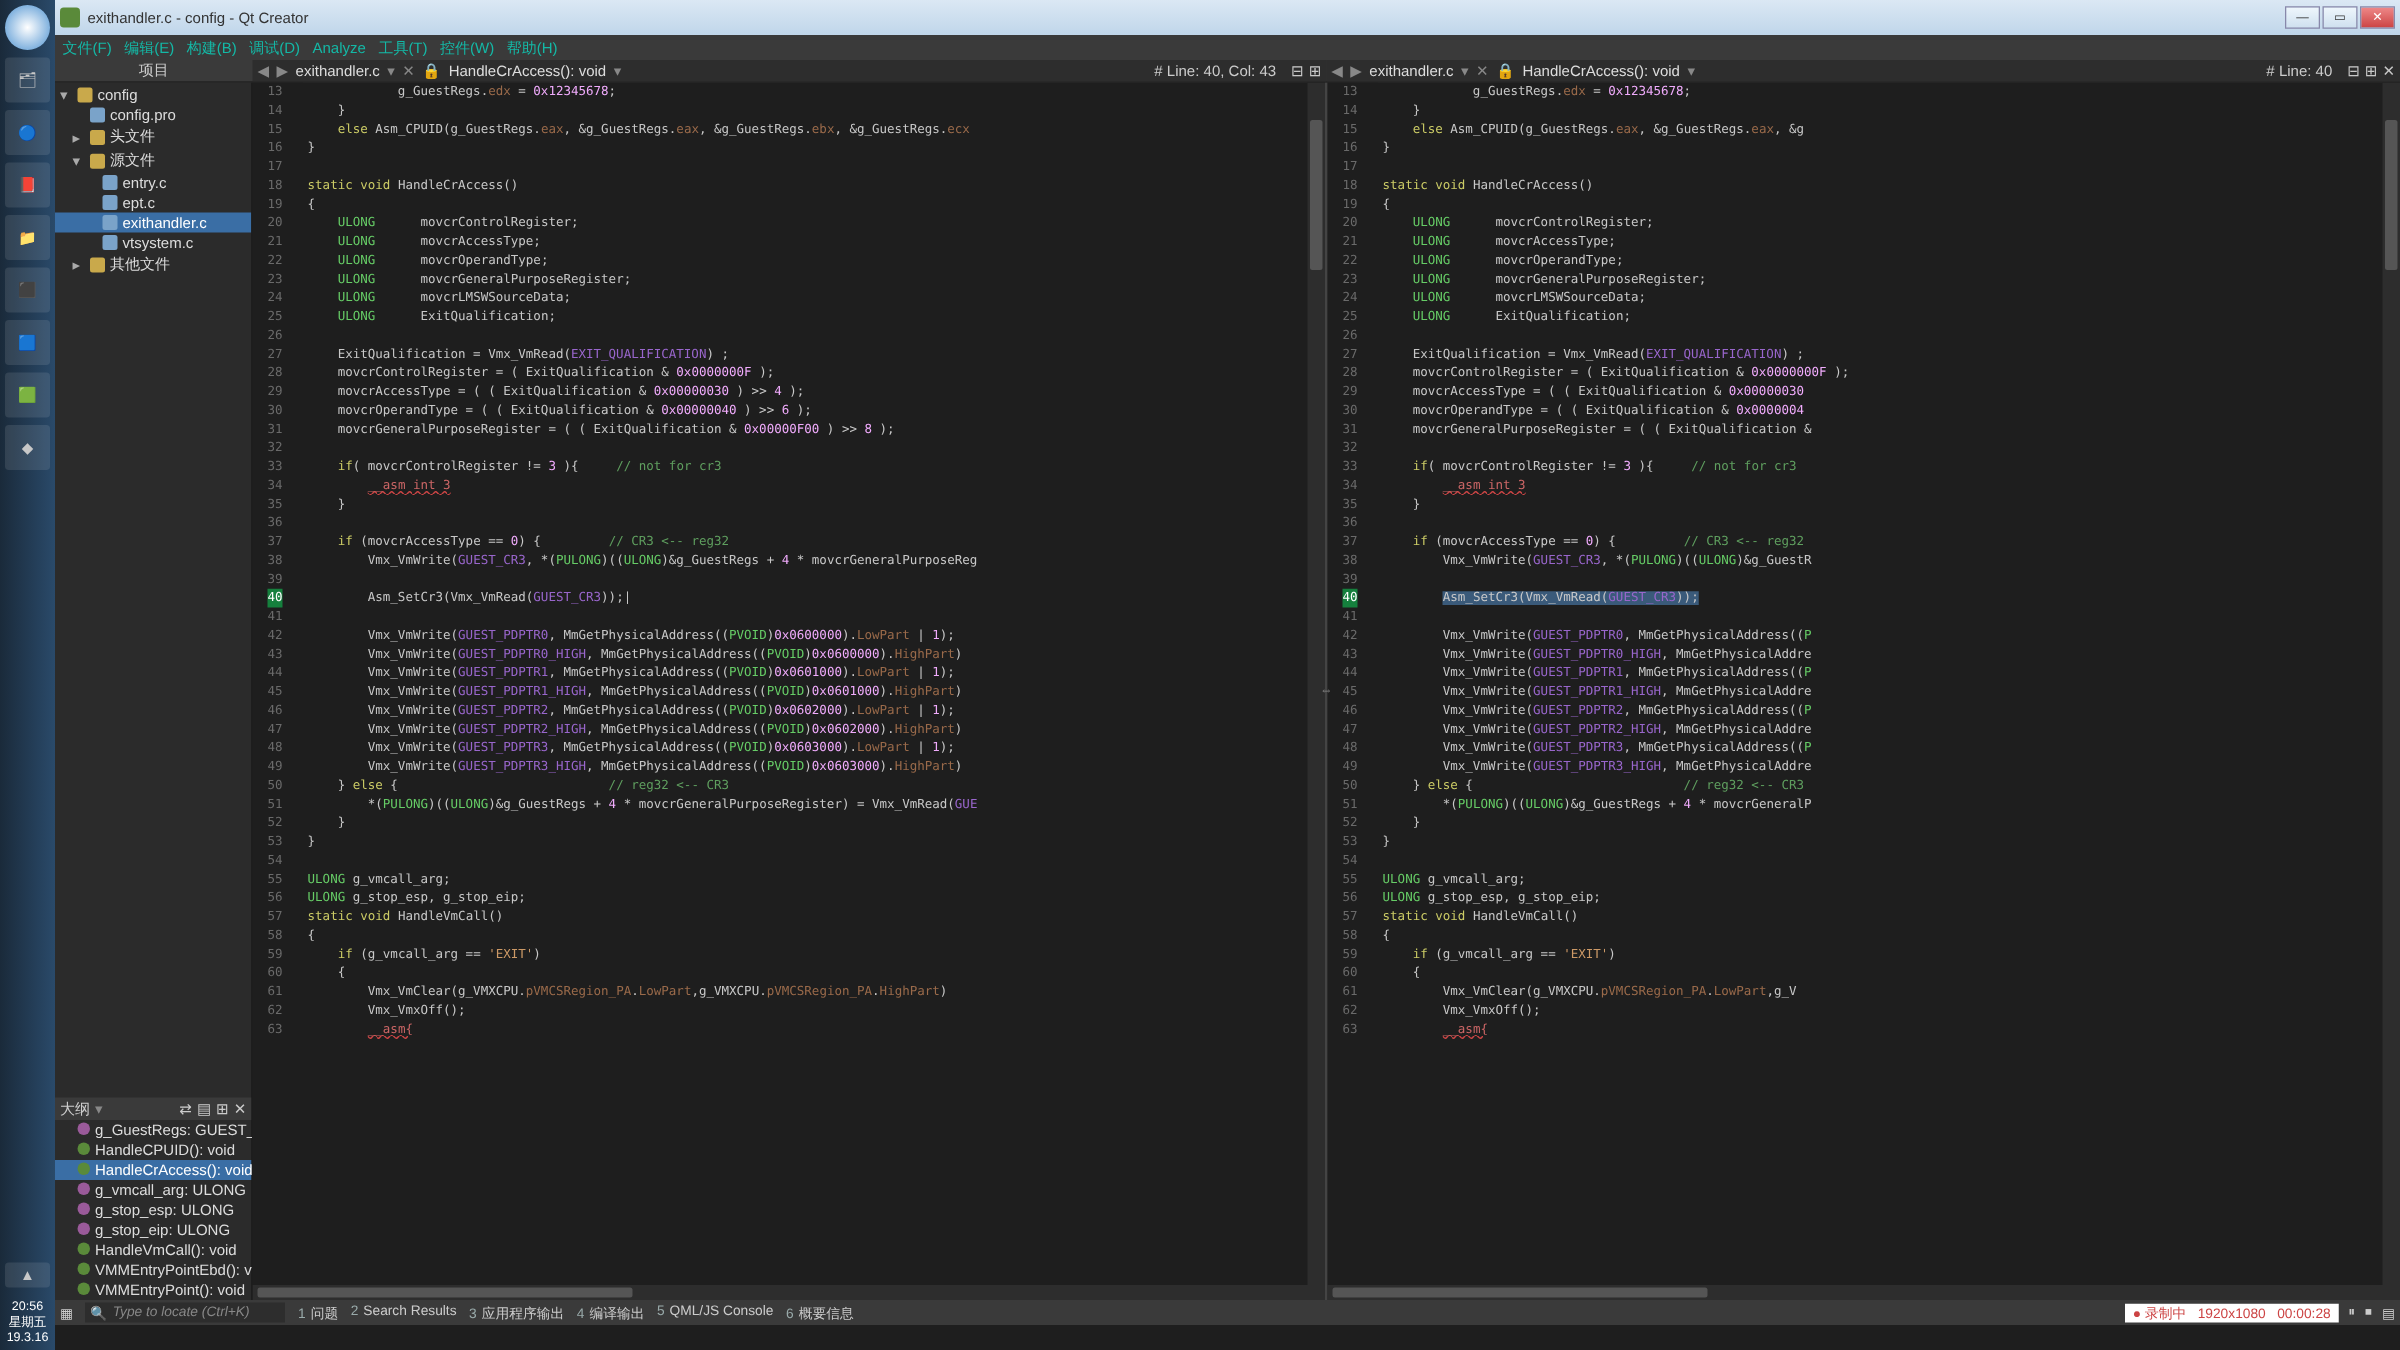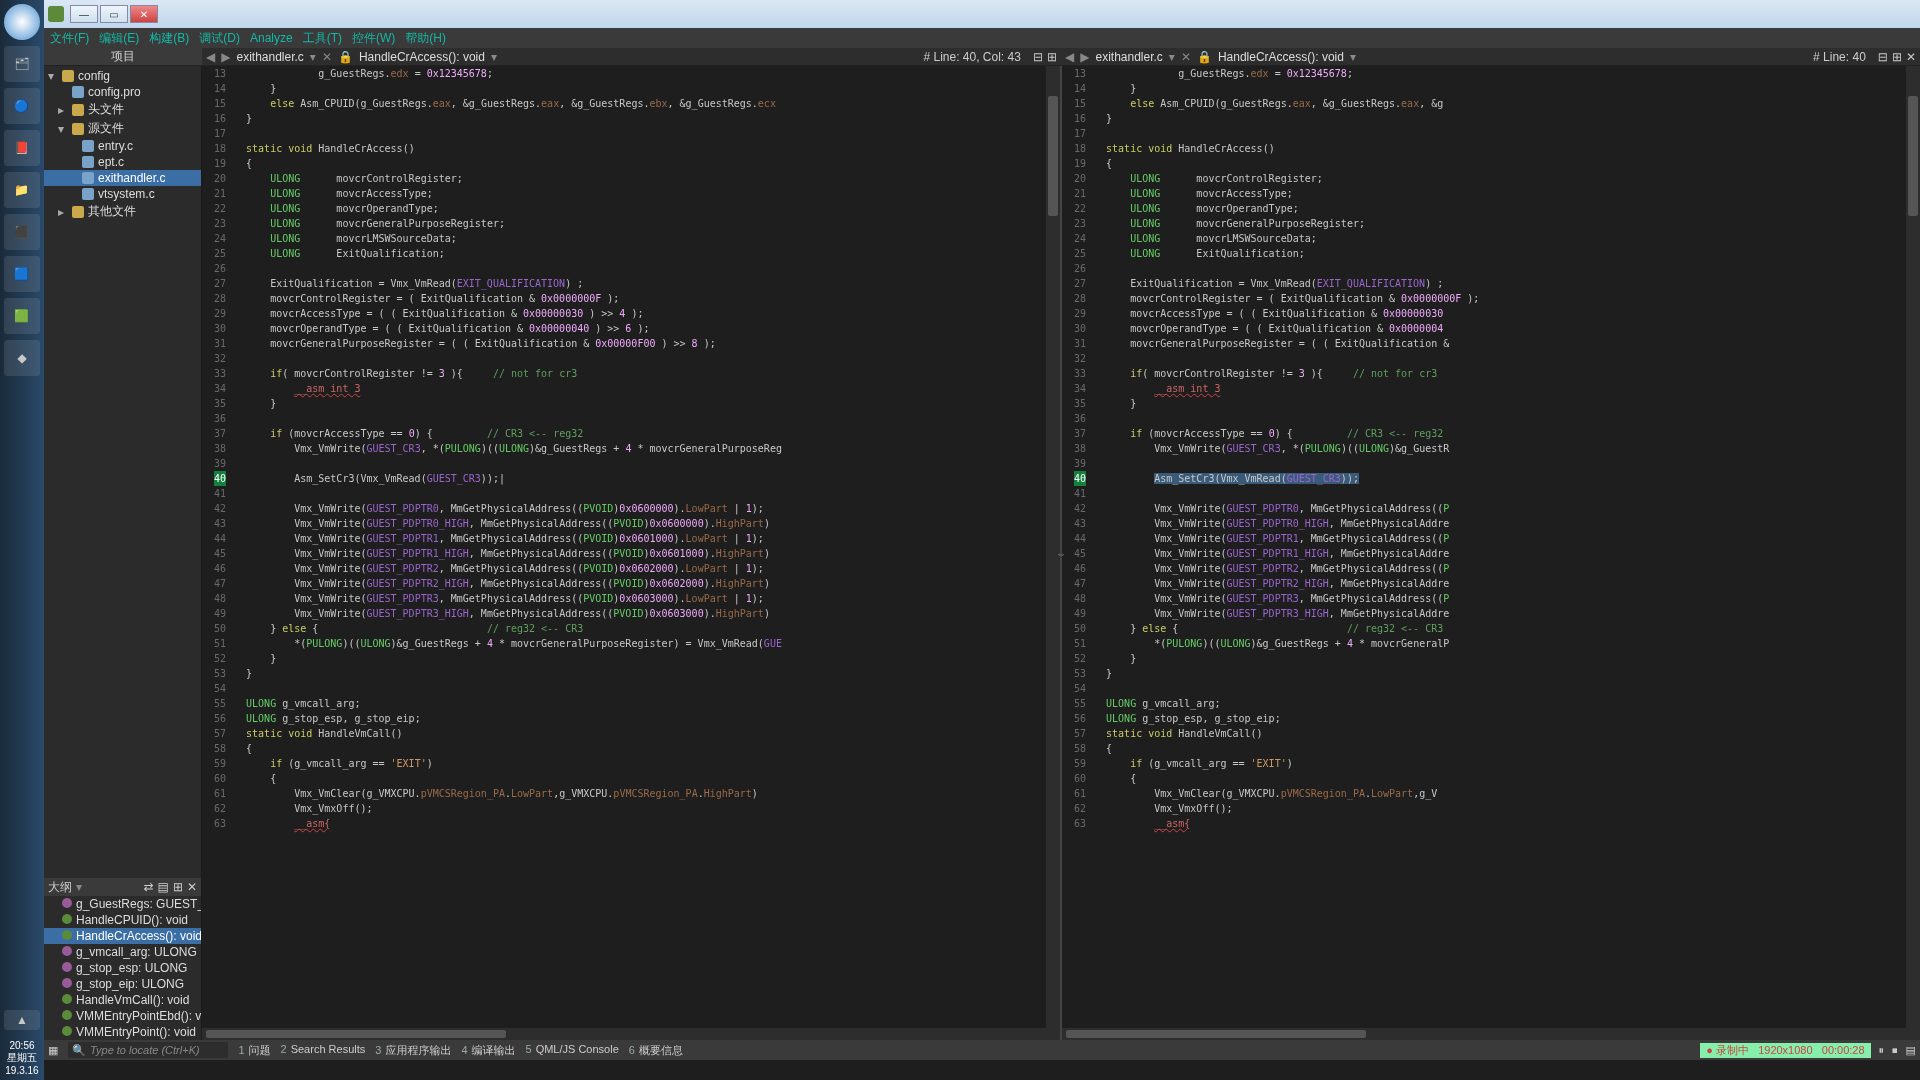--- a/index.html
+++ b/index.html
@@ -88,21 +88,21 @@
 .vscroll { width: 14px; background: #2d2d2d; position: relative; }
 .vscroll .thumb { position: absolute; left: 2px; right: 2px; top: 30px; height: 120px; background: #555; border-radius: 2px; }
 .hscroll { height: 12px; background: #2d2d2d; position: relative; }
 .hscroll .thumb { position: absolute; top: 2px; bottom: 2px; left: 4px; width: 300px; background: #555; border-radius: 2px; }
 
 
 .bottombar { height: 20px; background: #3a3a3a; display: flex; align-items: center; padding: 0 4px; gap: 10px; color: #ccc; font-size: 11px; }
 .bottombar .locator { background: #2d2d2d; color: #888; padding: 0 4px; width: 160px; height: 16px; display: flex; align-items: center; }
 .bottombar .stat span.k { color: #9aa; margin-right: 4px; }
 .bottombar .rightside { margin-left: auto; display: flex; align-items: center; gap: 8px; }
-.bottombar .rec { background: #86efac; padding: 0 6px; color: #cc4444; }
+.bottombar .rec { background: #ffffff; padding: 0 6px; color: #cc4444; }
 
 
 .splitgrip { position: absolute; left: 50%; top: 50%; transform: translate(-50%,-50%); color: #888; font-size: 10px; pointer-events: none; }
 
 </style>
 </head>
 <body>
 
 <div class="wintaskbar">
   <div class="wbtn start"></div>
@@ -119,20 +119,21 @@
   <div class="clock">
     <div>20:56</div>
     <div>星期五</div>
     <div>19.3.16</div>
   </div>
 </div>
 
 <div style="position:absolute; left:44px; top:0; right:0;">
 <div class="titlebar">
   <div class="titleicon"></div>
+  <div class="title">exithandler.c - config - Qt Creator</div>
   <div class="winbtns">
     <div class="winbtn">—</div>
     <div class="winbtn">▭</div>
     <div class="winbtn close">✕</div>
   </div>
 </div>
 <div class="menubar" id="menubar">
       <span>文件(F)</span>
       <span>编辑(E)</span>
       <span>构建(B)</span>

